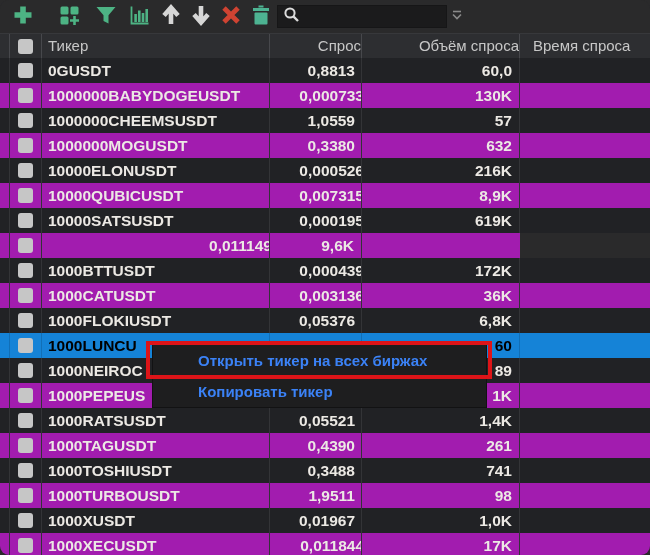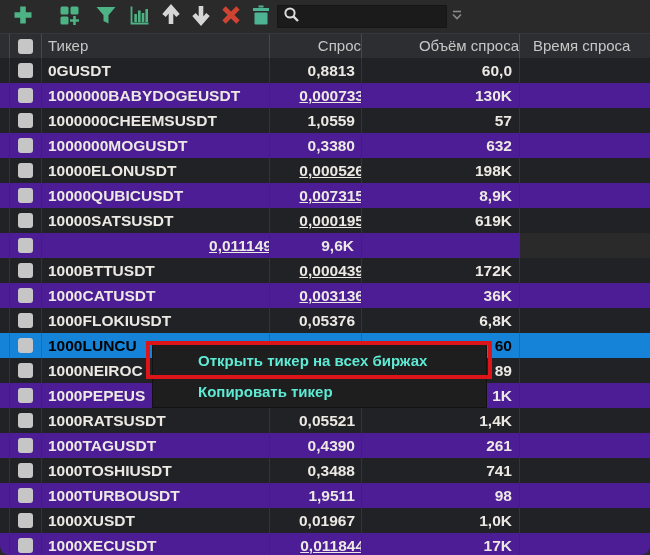--- a/index.html
+++ b/index.html
@@ -35,41 +35,41 @@
   .header .cell.c5{border-right:none;}
   .rows{position:absolute;left:0;top:58px;width:650px;}
   .row{height:25px;cursor:default;}
   .row .cell{
     height:25px;border-right:1px solid #333437;
     color:#ece9e4;font:600 15.5px/25px "Liberation Sans",sans-serif;
     white-space:nowrap;overflow:hidden;
   }
   .row .cell.c5{border-right:none;}
   .row.even .cell{background:#212225;}
-  .row.odd .cell{background:#4c1d95;}
+  .row.odd .cell{background:#a21caf;}
   .row.selected .cell{background:#1583d7;color:#000000;border-right-color:rgba(0,0,0,.15);}
   .c2{padding-left:6px;}
   .hc2{padding-left:6px;}
   .hc3,.hc4,.hc5{padding-left:13px;}
   .c3{text-align:right;}
   .c3 .num{display:inline-block;padding-right:6px;}
-  .c3 .num.clip{padding-right:0;margin-right:-3px;text-decoration:underline;}
+  .c3 .num.clip{padding-right:0;margin-right:-3px;}
   .c4{text-align:right;}
   .c4 .num{display:inline-block;padding-right:7px;}
   .c0,.c1{padding:0;}
   .cellbox{display:flex;align-items:center;justify-content:center;height:100%;}
   .checkbox{width:15px;height:15px;border-radius:3px;background:#c6c6c6;cursor:pointer;}
   
   .context-menu{
     position:absolute;left:152px;top:344px;width:335px;height:64px;
     background:#1e1e1f;border:1px solid #121213;z-index:10;
   }
   .menu-item{
     height:31px;display:flex;align-items:center;padding-left:45px;
-    color:#5eead4;font:600 15px "Liberation Sans",sans-serif;white-space:nowrap;cursor:pointer;
+    color:#3b82f6;font:600 15px "Liberation Sans",sans-serif;white-space:nowrap;cursor:pointer;
   }
   .annotation{
     position:absolute;left:146px;top:341px;width:346px;height:38px;
     border:4px solid #dd1418;z-index:11;pointer-events:none;
   }
 </style>
 </head>
 <body>
 
 <div id="app">
@@ -209,21 +209,21 @@
       </div>
       <div class="row grid-row even">
         <div class="cell c0"></div>
         <div class="cell c1">
           <div class="cellbox">
             <div class="checkbox"></div>
           </div>
         </div>
         <div class="cell c2">10000ELONUSDT</div>
         <div class="cell c3"><div class="num clip">0,000526</div></div>
-        <div class="cell c4"><div class="num">198K</div></div>
+        <div class="cell c4"><div class="num">216K</div></div>
         <div class="cell c5"></div>
       </div>
       <div class="row grid-row odd">
         <div class="cell c0"></div>
         <div class="cell c1">
           <div class="cellbox">
             <div class="checkbox"></div>
           </div>
         </div>
         <div class="cell c2">10000QUBICUSDT</div>

